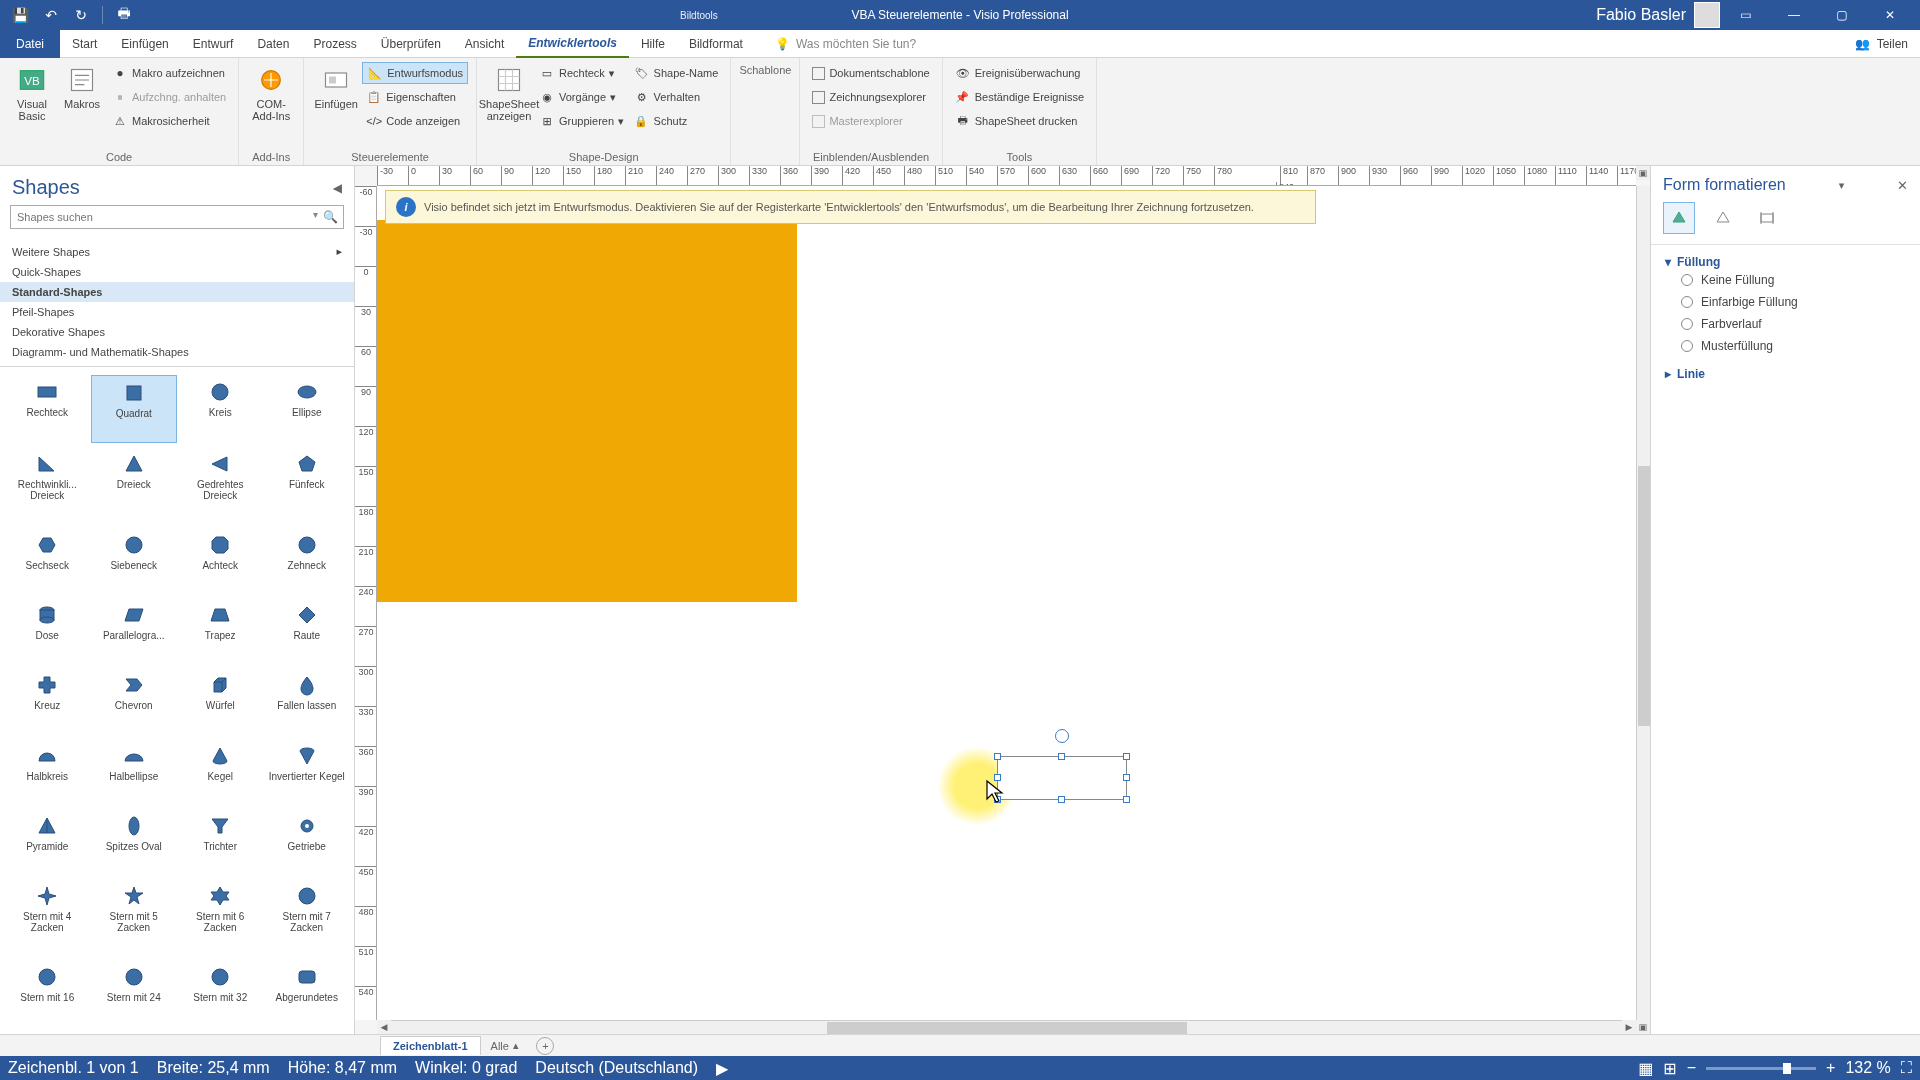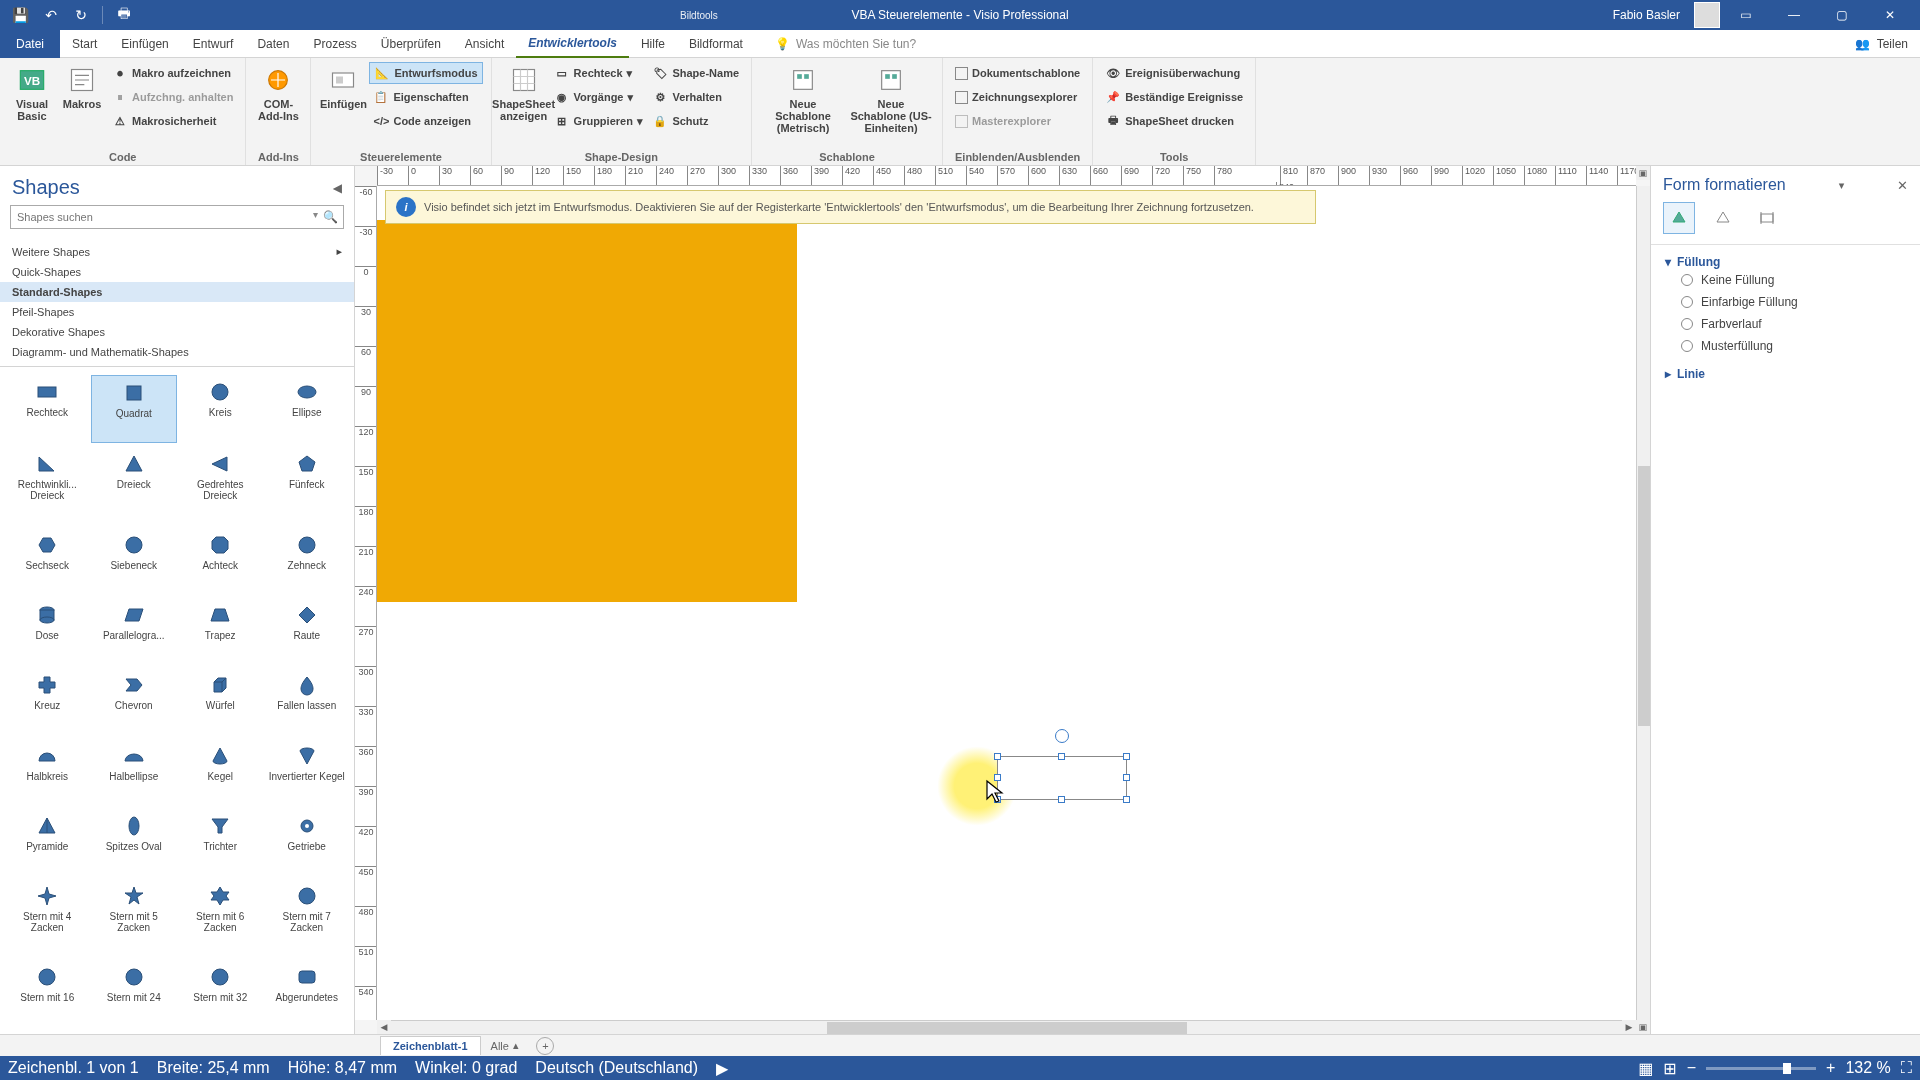--- a/index.html
+++ b/index.html
@@ -7,34 +7,34 @@
 
 
 .titlebar { height:30px; background:#2b579a; color:#fff; display:flex; align-items:center; position:relative; }
 .qat { display:flex; align-items:center; gap:4px; padding-left:8px; }
 .qat-btn { width:26px; height:26px; display:flex; align-items:center; justify-content:center; color:#fff; font-size:14px; cursor:pointer; }
 .qat-sep { width:1px; height:18px; background:rgba(255,255,255,.3); margin:0 4px; }
 .title-tool { position:absolute; left:680px; display:flex; flex-direction:column; align-items:center; font-size:11px; }
 .title-tool span:first-child { font-size:10px; opacity:.9; }
 .title-main { position:absolute; left:50%; transform:translateX(-50%); font-size:12px; }
 .title-right { position:absolute; right:8px; display:flex; align-items:center; gap:4px; }
-.user-name { font-size:12px; margin-right:10px; }
+.user-name { font-size:16px; margin-right:4px; }
 .avatar { width:26px; height:26px; background:#ddd; border:1px solid #fff; }
 .win-btn { width:44px; height:30px; display:flex; align-items:center; justify-content:center; font-size:12px; }
 
 
 .menubar { height:28px; background:#fff; display:flex; align-items:center; border-bottom:1px solid #d4d4d4; position:relative; }
 .tab { padding:0 12px; height:28px; display:flex; align-items:center; font-size:12px; color:#444; cursor:pointer; }
 .tab.file { background:#2b579a; color:#fff; padding:0 16px; }
 .tab.active { color:#2b579a; border-bottom:2px solid #4d7c0f; font-weight:600;font-style:italic; }
 .tell-me { margin-left:20px; display:flex; align-items:center; gap:6px; color:#888; font-size:12px; }
 .share { position:absolute; right:12px; display:flex; align-items:center; gap:6px; color:#444; }
 
 
-.ribbon { height:108px; background:#f3f3f3; border-bottom:1px solid #d4d4d4; display:flex;font-weight:bold; }
+.ribbon { height:108px; background:#f3f3f3; border-bottom:1px solid #d4d4d4; display:flex; }
 .rgroup { border-right:1px solid #e0e0e0; padding:4px 8px 2px 8px; display:flex; flex-direction:column; justify-content:space-between; }
 .rgroup-body { display:flex; gap:2px; align-items:flex-start; height:86px; }
 .rgroup-label { text-align:center; font-size:11px; color:#666; padding-top:2px; }
 .big-btn { width:48px; display:flex; flex-direction:column; align-items:center; justify-content:center; padding:4px 2px; cursor:pointer; text-align:center; }
 .big-btn .ico { width:28px; height:28px; margin-bottom:4px; }
 .big-btn span { font-size:11px; line-height:1.1; color:#444; }
 .stack { display:flex; flex-direction:column; gap:2px; }
 .sm-btn { display:flex; align-items:center; gap:4px; padding:2px 4px; font-size:11px; color:#444; cursor:pointer; height:22px; white-space:nowrap; }
 .sm-btn.active { background:#cce4f7; border:1px solid #7eb4e2; }
 .sm-ico { width:16px; height:16px; display:inline-flex; align-items:center; justify-content:center; }
@@ -255,38 +255,20 @@
         <div class="sm-btn">
             <span class="sm-ico">🔒</span>
             <span>Schutz</span>
           </div>
       </div>
     </div>
     <div class="rgroup-label">Shape-Design</div>
   </div>
 
   <div class="rgroup">
-    <div class="rgroup-body">
-      <div class="big-btn" style="width:86px">
-        <svg class="ico" viewBox="0 0 24 24">
-            <rect x="4" y="4" width="16" height="16" fill="#fff" stroke="#888"></rect>
-            <rect x="7" y="7" width="4" height="4" fill="#5a9"></rect>
-            <rect x="13" y="7" width="4" height="4" fill="#5a9"></rect>
-          </svg>
-        <span>Neue Schablone (Metrisch)</span>
-      </div>
-      <div class="big-btn" style="width:86px">
-        <svg class="ico" viewBox="0 0 24 24">
-            <rect x="4" y="4" width="16" height="16" fill="#fff" stroke="#888"></rect>
-            <rect x="7" y="7" width="4" height="4" fill="#5a9"></rect>
-            <rect x="13" y="7" width="4" height="4" fill="#5a9"></rect>
-          </svg>
-        <span>Neue Schablone (US-Einheiten)</span>
-      </div>
-    </div>
     <div class="rgroup-label">Schablone</div>
   </div>
 
   <div class="rgroup">
     <div class="rgroup-body">
       <div class="stack">
         <div class="sm-btn">
             <span class="chk"></span>
             <span>Dokumentschablone</span>
           </div>

